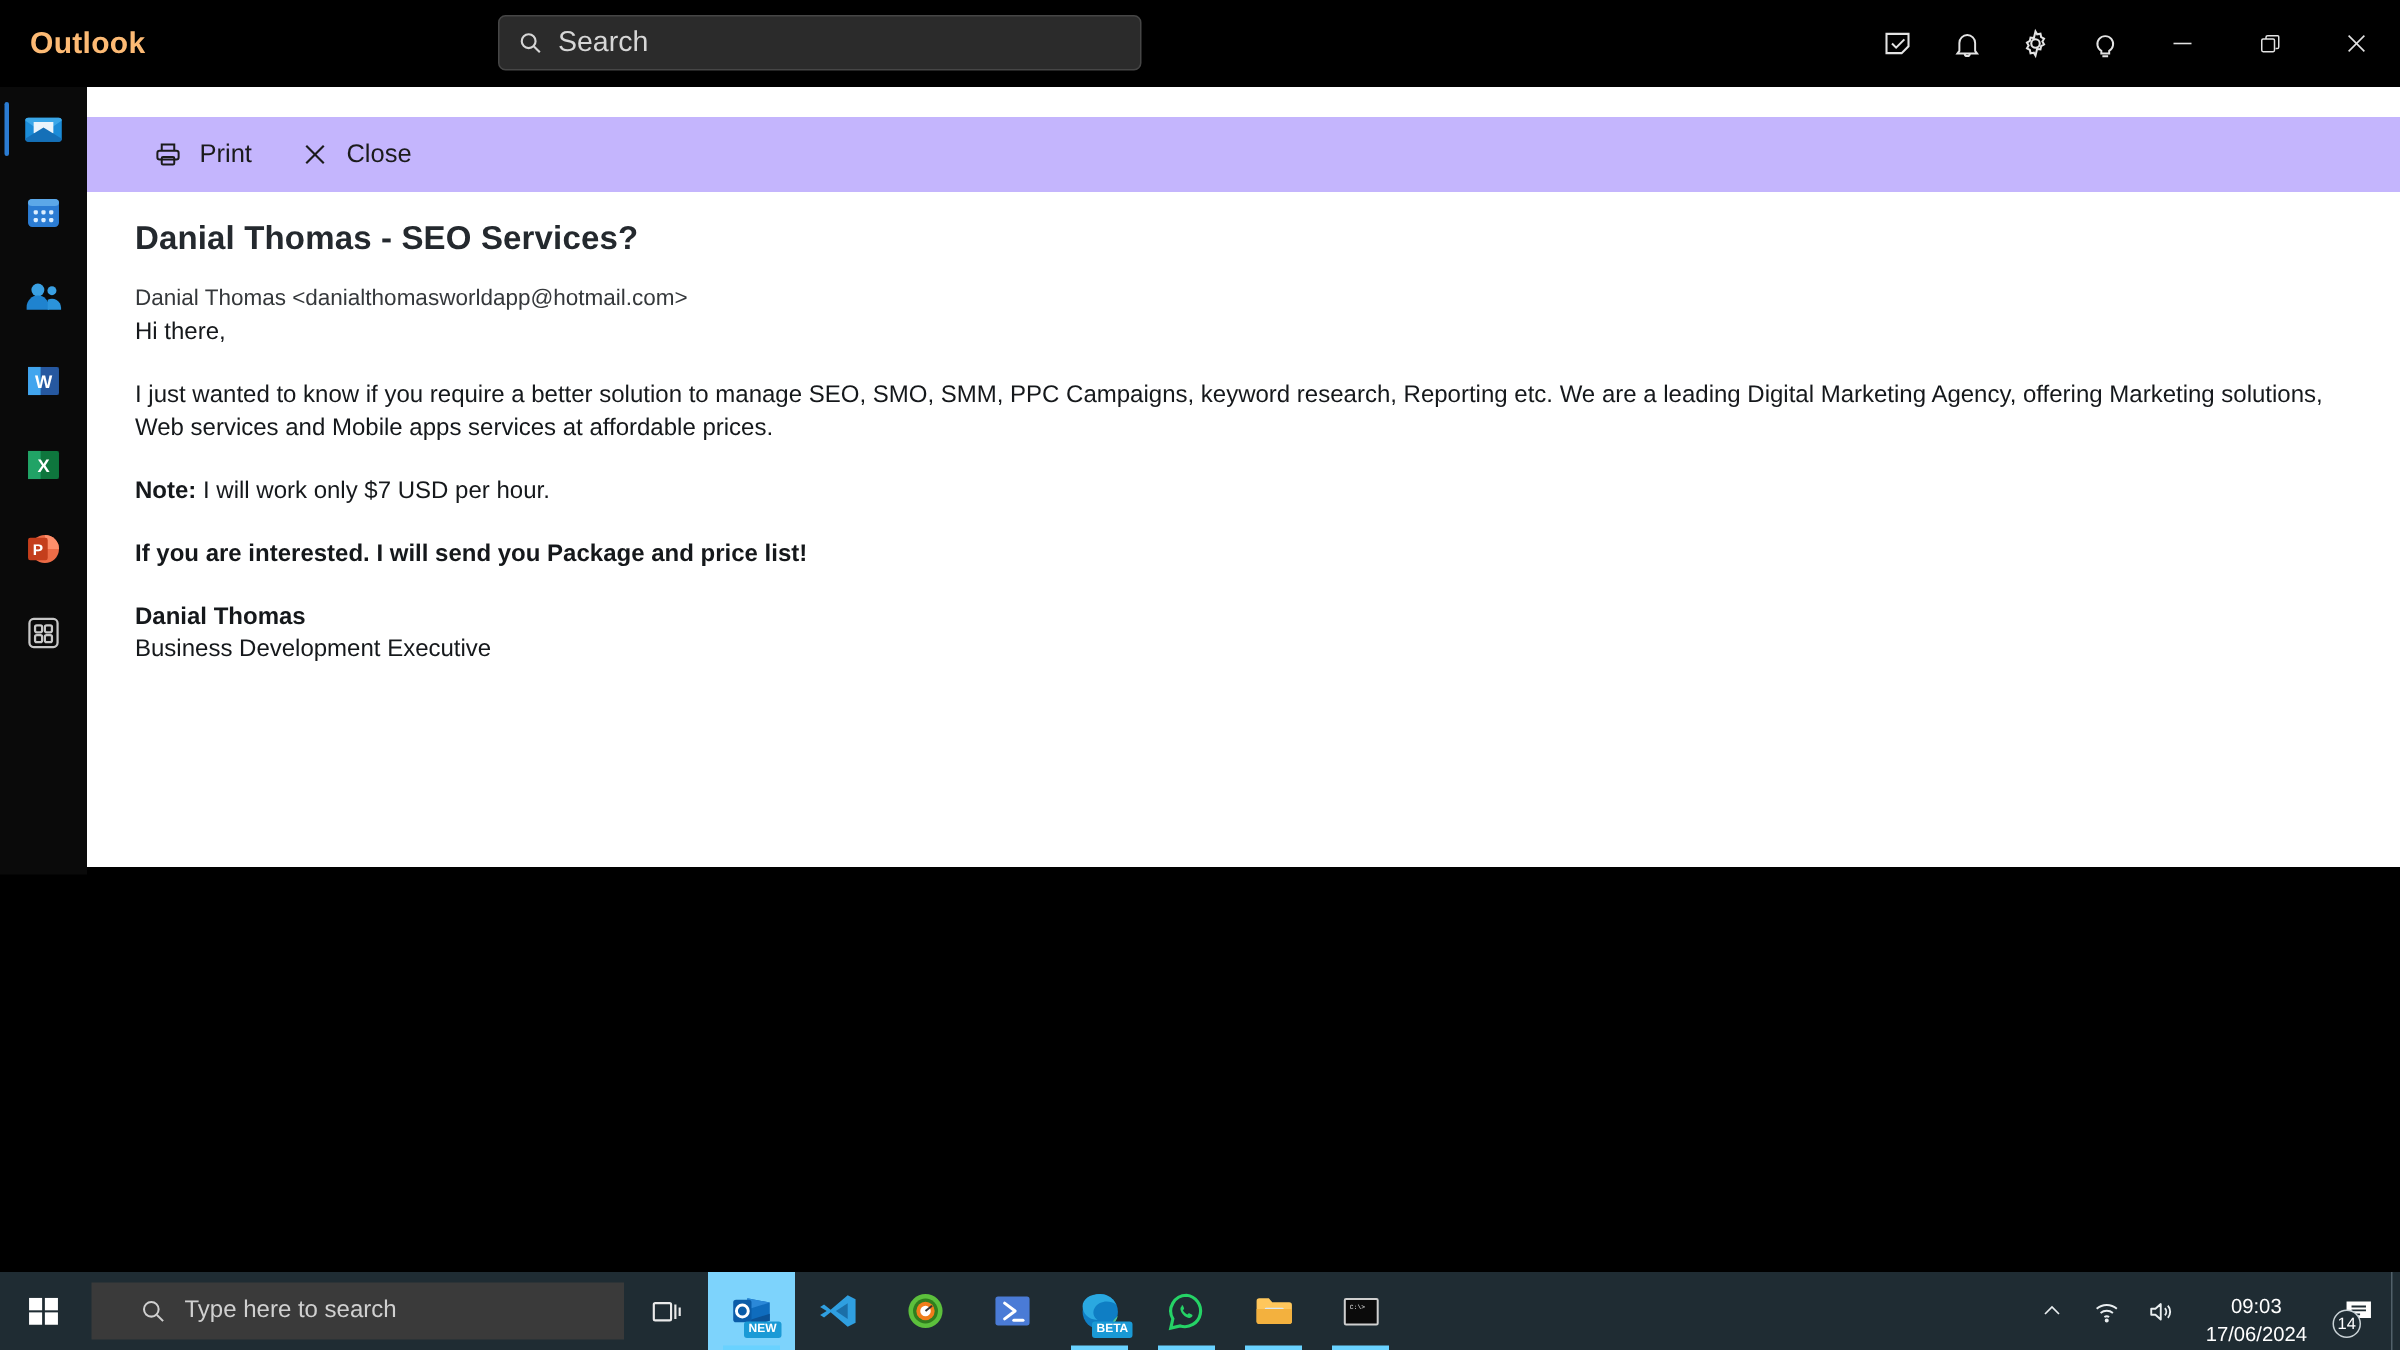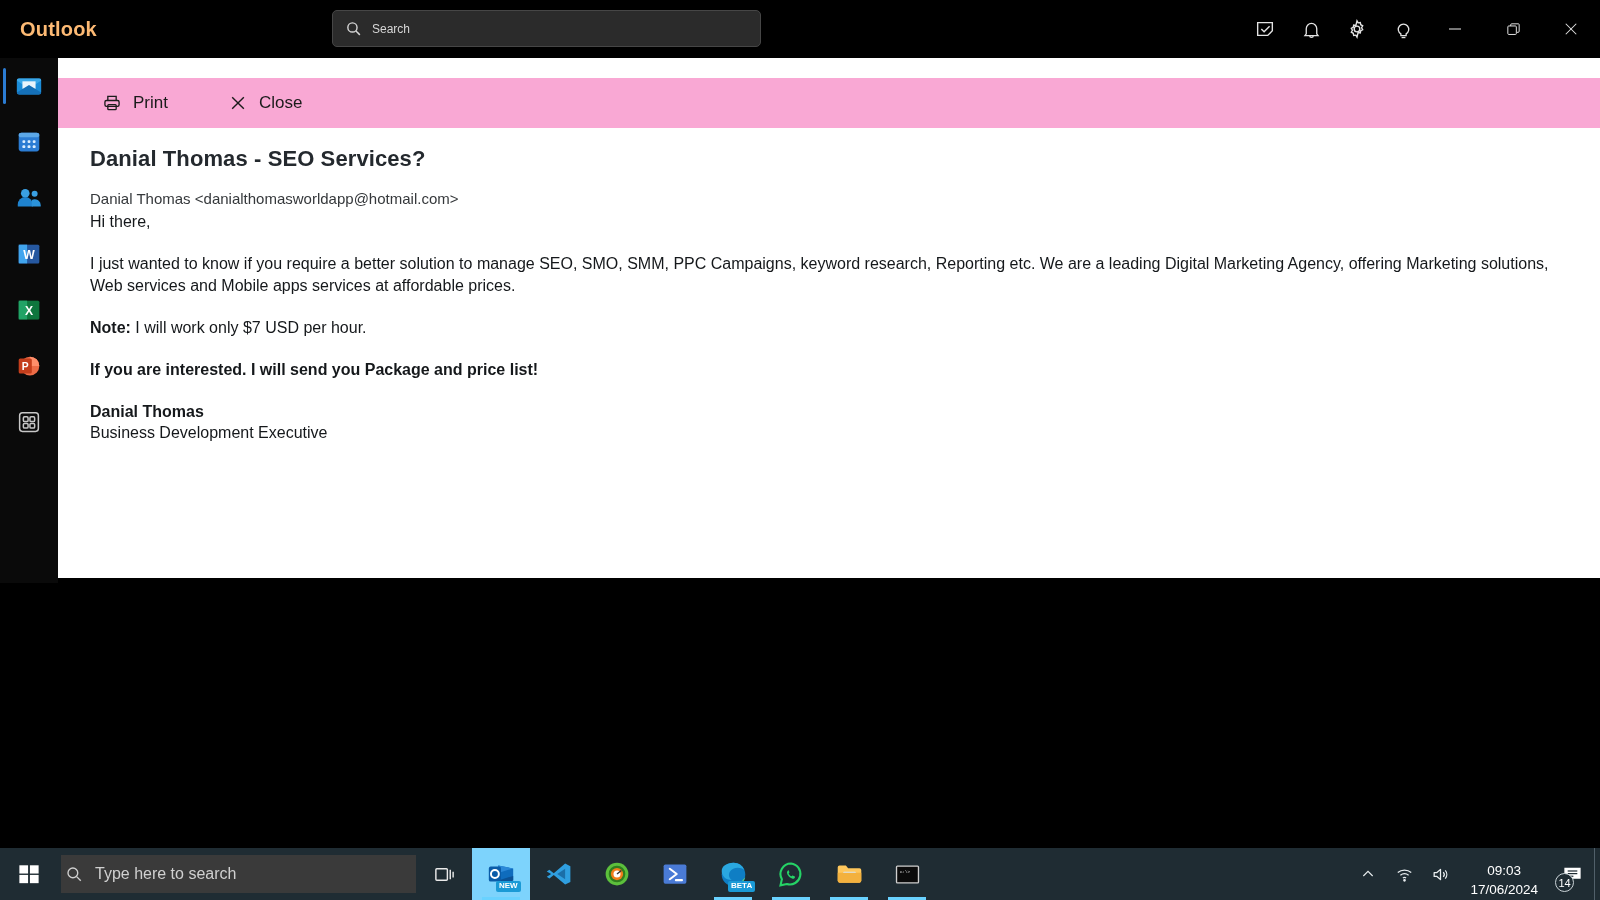--- a/index.html
+++ b/index.html
@@ -18,21 +18,21 @@
   }
   .brand {
     margin-left: 20px; font-size: 20px; font-weight: 600;
     color: #fdba74; letter-spacing: .2px; width: 300px;
   }
   .searchbox {
     position: absolute; left: 332px; top: 10px; width: 429px; height: 37px;
     background: #2b2b2b; border: 1px solid #464646; border-radius: 5px;
     display: flex; align-items: center; padding: 0 12px; gap: 10px;
   }
-  .searchbox .ph { color: #d6d6d6; font-size: 12px; }
+  .searchbox .ph { color: #d6d6d6; font-size: 19px; }
   .tb-icons {
     position: absolute; right: 0; top: 0; height: 58px;
     display: flex; align-items: center;
   }
   .tb-btn {
     width: 46px; height: 58px; display: flex; align-items: center;
     justify-content: center; color: #e3e3e3;
   }
   .tb-btn.win { width: 58px; }
 
@@ -51,22 +51,22 @@
   }
   .ic { width: 30px; height: 30px; display: block; }
 
   
   .pane {
     position: absolute; left: 58px; top: 58px; width: 1542px; height: 520px;
     background: #ffffff;
   }
   .cmdbar {
     position: absolute; left: 0; top: 20px; width: 1542px; height: 50px;
-    background: #f9a8d4; display: flex; align-items: center; padding-left: 34px;
-    gap: 40px;
+    background: #c4b5fd; display: flex; align-items: center; padding-left: 34px;
+    gap: 12px;
   }
   .cmd {
     display: flex; align-items: center; gap: 11px;
     font-size: 17px; color: #1b1b1b; padding: 6px 10px; border-radius: 4px;
   }
   .body-area { position: absolute; left: 0; top: 70px; width: 1542px; height: 450px; padding: 18px 32px 0 32px; }
   .subject {
     font-size: 22px; font-weight: 700; color: #24292e; margin-bottom: 18px;
     letter-spacing: .1px;
   }
@@ -78,21 +78,21 @@
   .msg b { font-weight: 700; }
 
   
   .taskbar {
     position: absolute; left: 0; bottom: 0; width: 1600px; height: 52px;
     background: #1f2c33; display: flex; align-items: center;
   }
   .start { width: 58px; height: 52px; display: flex; align-items: center; justify-content: center; }
   .tsearch {
     width: 355px; height: 38px; background: #3a3a3a; display: flex;
-    align-items: center; gap: 12px; padding-left: 4px; margin-left: 3px;
+    align-items: center; gap: 12px; padding-left: 32px; margin-left: 3px;
   }
   .tsearch .ph { color: #d0d0d0; font-size: 16px; }
   .taskview { width: 56px; height: 52px; display: flex; align-items: center; justify-content: center; }
   .tapps { display: flex; align-items: center; height: 52px; }
   .tapp {
     position: relative; width: 58px; height: 52px;
     display: flex; align-items: center; justify-content: center;
   }
   .tapp.active { background: #7dd3fc; }
   .tapp .run {

